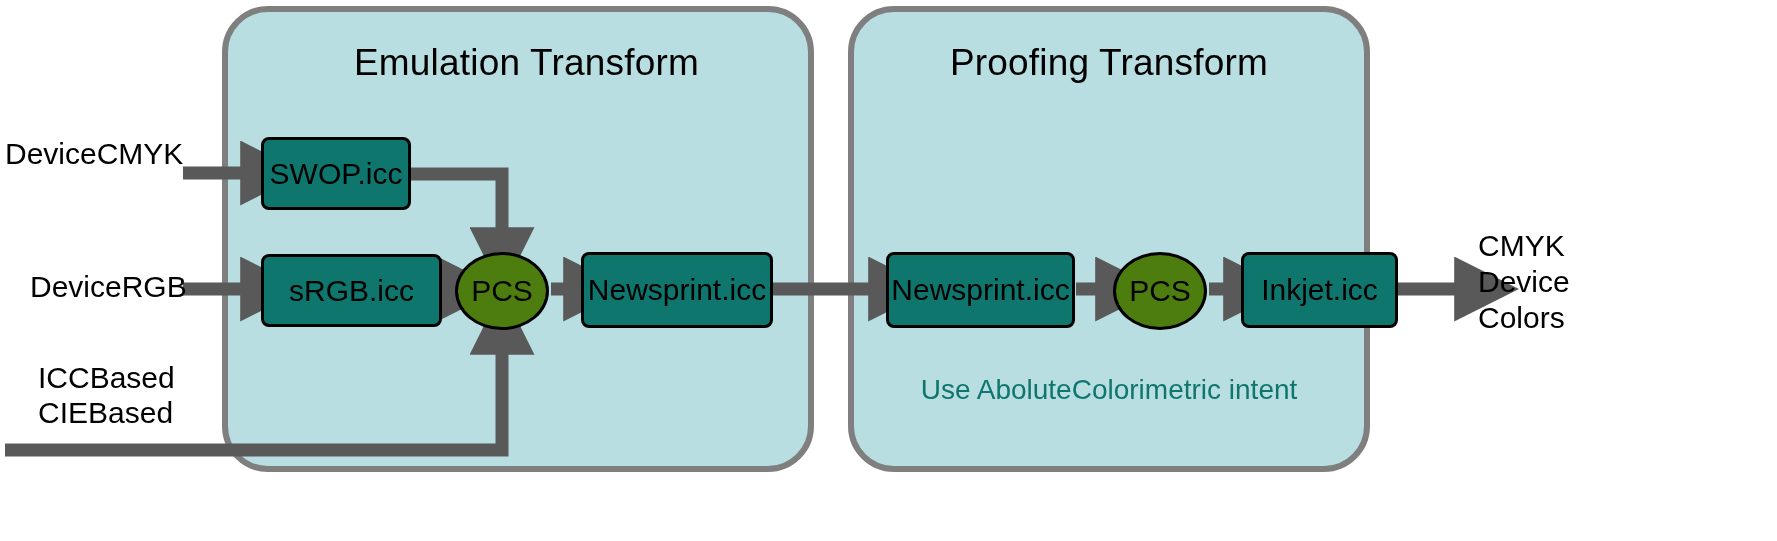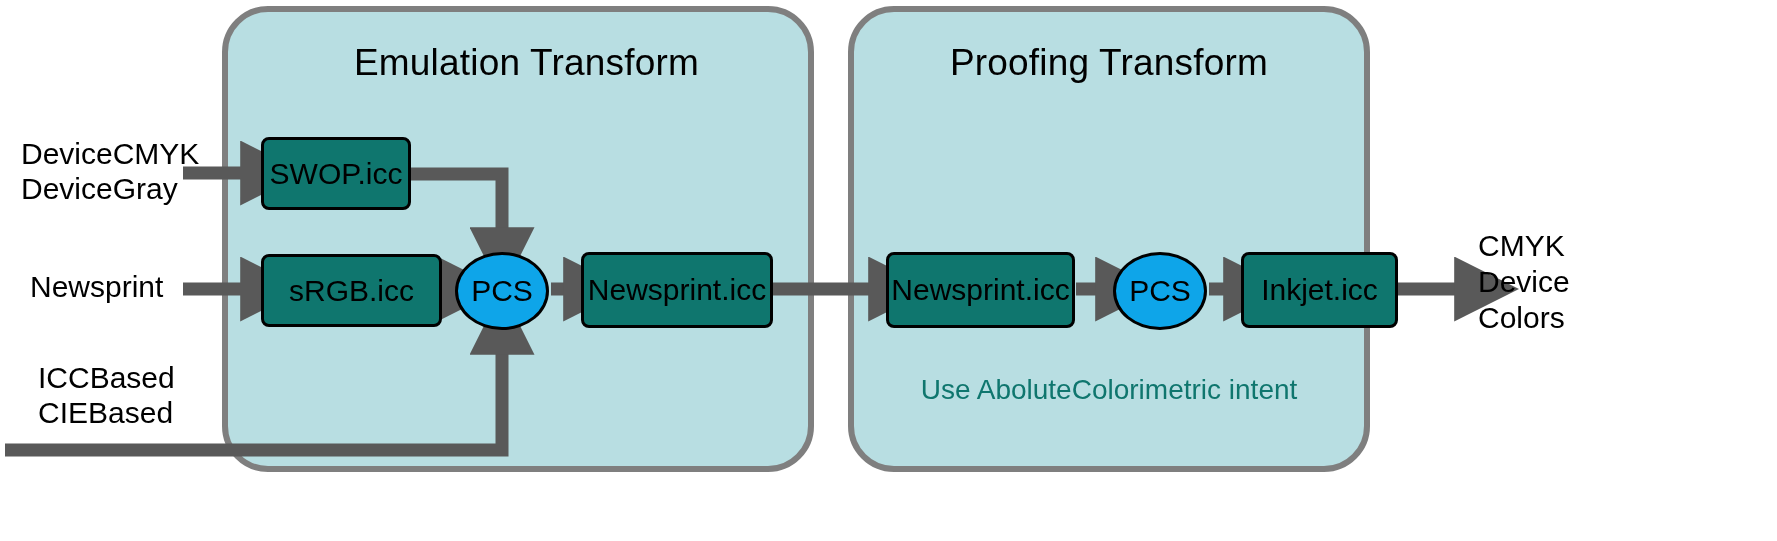--- a/index.html
+++ b/index.html
@@ -45,21 +45,21 @@
     background:#0f766e;
     border:3px solid #000;
     border-radius:8px;
     display:flex;align-items:center;justify-content:center;
     font-size:30px;color:#000;
     white-space:nowrap;
   }
   .pcs{
     position:absolute;
     box-sizing:border-box;
-    background:#0ea5e9;
+    background:#4d7c0f;
     border:3px solid #000;
     border-radius:50%;
     display:flex;align-items:center;justify-content:center;
     font-size:30px;color:#000;
   }
 
   #node-swop      {left:261px;top:137px;width:150px;height:73px;}
   #node-srgb      {left:261px;top:254px;width:181px;height:73px;}
   #node-pcs-1     {left:455px;top:252px;width:94px;height:78px;}
   #node-newsprint1{left:581px;top:252px;width:192px;height:76px;}
@@ -68,21 +68,21 @@
   #node-inkjet    {left:1241px;top:252px;width:157px;height:76px;}
 
   
   .side-label{
     position:absolute;
     font-size:30px;
     color:#000;
     line-height:1.17;
     white-space:nowrap;
   }
-  #label-cmyk-gray{left:5px;top:136px;text-align:left;margin-left:16px;}
+  #label-cmyk-gray{left:5px;top:136px;text-align:left;}
   #label-rgb{left:30px;top:269px;}
   #label-icc-cie{left:38px;top:360px;text-align:left;}
   #label-output{left:1478px;top:228px;line-height:1.2;}
 </style>
 </head>
 <body>
 
 <div id="stage">
 
   <div class="panel" id="panel-emulation">
@@ -165,25 +165,24 @@
   <div class="pcs" id="node-pcs-2">
     <span>PCS</span>
   </div>
 
   <div class="node" id="node-inkjet">
     <span>Inkjet.icc</span>
   </div>
 
   <div class="side-label" id="label-cmyk-gray">
     <div>DeviceCMYK</div>
-    <div>DeviceGray</div>
   </div>
 
   <div class="side-label" id="label-rgb">
-    <div>Newsprint</div>
+    <div>DeviceRGB</div>
   </div>
 
   <div class="side-label" id="label-output">
     <div>CMYK</div>
     <div>Device</div>
     <div>Colors</div>
   </div>
 
   <div class="side-label" id="label-icc-cie">
     <div>ICCBased</div>

